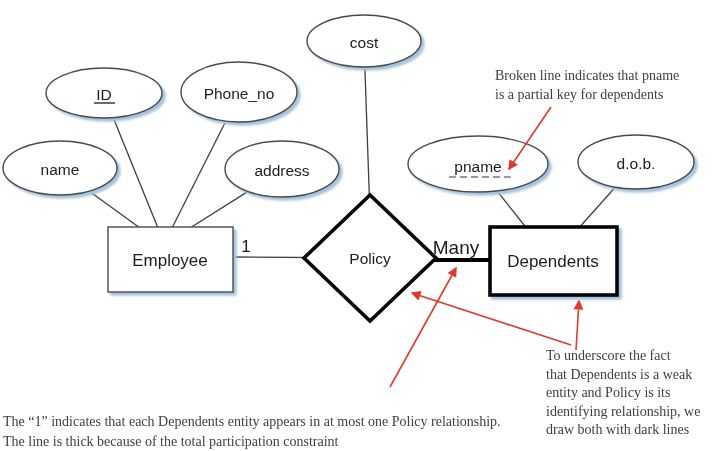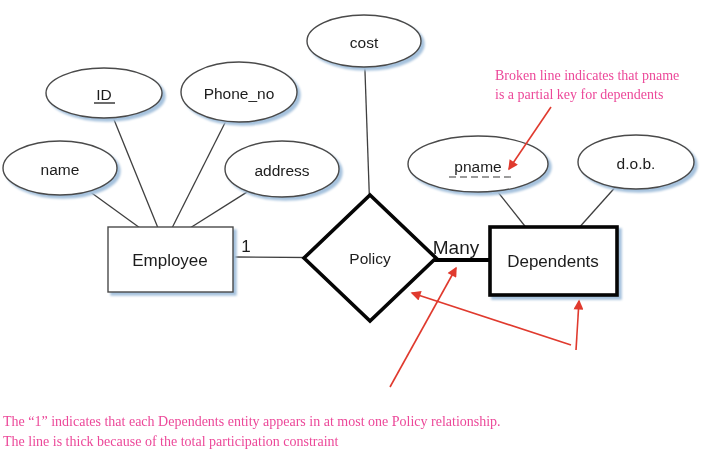--- a/index.html
+++ b/index.html
@@ -26,21 +26,21 @@
   .lbl-many   { font-size: 19px; }
 
   .underline-solid  { stroke: #1c1c1c; stroke-width: 1.3; }
   .underline-dashed { stroke: #7a7a7a; stroke-width: 1.4; stroke-dasharray: 7 4; }
 
   .red-arrow { stroke: #e03a2e; stroke-width: 1.6; fill: none; }
 
   
   .note {
     position: absolute;
-    color: #ec4899;
+    color: #404040;
     font-family: "Liberation Serif", serif;
     white-space: pre-line;
     font-size: 14px;
   }
   #note-pname { left: 495px; top: 66px;  line-height: 19px;  width: 215px; }
   #note-one   { left: 3px;   top: 412px; line-height: 20px;  width: 545px; }
   #note-weak  { left: 546px; top: 347px; line-height: 18.5px; width: 170px; }
 </style>
 </head>
 <body>
@@ -100,13 +100,18 @@
       <line class="red-arrow" x1="390" y1="387" x2="456" y2="268" marker-end="url(#redhead)"></line>
       <line class="red-arrow" x1="571" y1="345" x2="412" y2="293" marker-end="url(#redhead)"></line>
       <line class="red-arrow" x1="576" y1="350" x2="579" y2="301" marker-end="url(#redhead)"></line>
     </g>
   </svg>
 
   <div class="note" id="note-pname">Broken line indicates that pname
 is a partial key for dependents</div>
   <div class="note" id="note-one">The “1” indicates that each Dependents entity appears in at most one Policy relationship.
 The line is thick because of the total participation constraint</div>
+  <div class="note" id="note-weak">To underscore the fact
+that Dependents is a weak
+entity and Policy is its
+identifying relationship, we
+draw both with dark lines</div>
 </div>
 
 </body></html>

